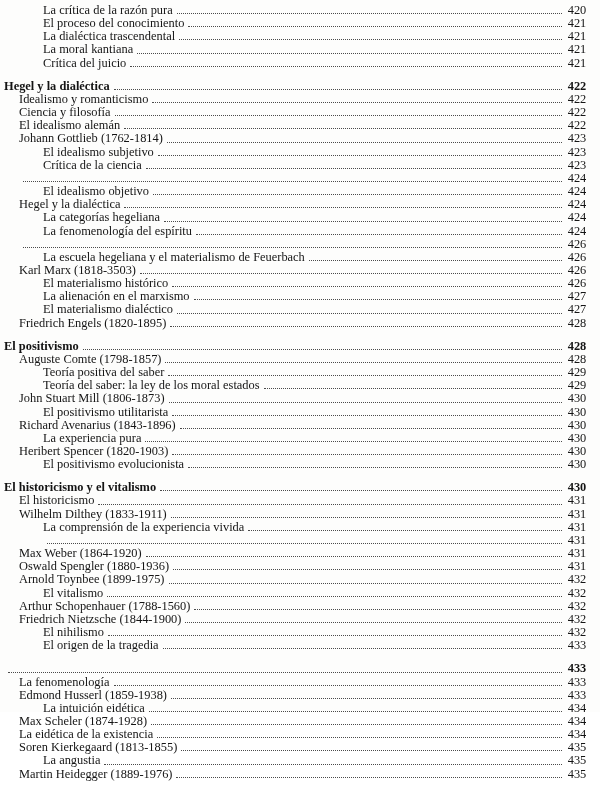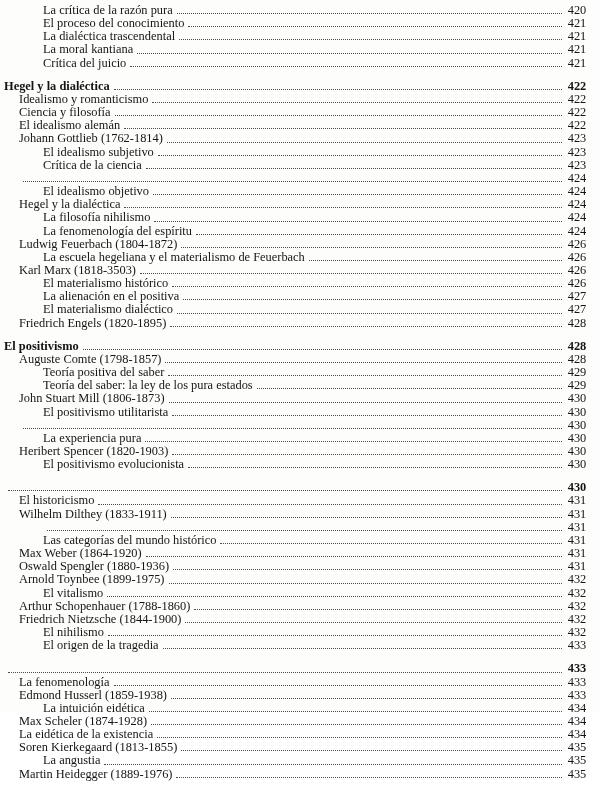--- a/index.html
+++ b/index.html
@@ -123,51 +123,50 @@
     <span class="label">El idealismo objetivo</span>
     <span class="leader"></span>
     <span class="num">424</span>
   </div>
       <div class="row level-1">
     <span class="label">Hegel y la dialéctica</span>
     <span class="leader"></span>
     <span class="num">424</span>
   </div>
       <div class="row level-2">
-    <span class="label">La filosofía nihilismo</span>
+    <span class="label">La categorías hegeliana</span>
     <span class="leader"></span>
     <span class="num">424</span>
   </div>
       <div class="row level-2">
     <span class="label">La fenomenología del espíritu</span>
     <span class="leader"></span>
     <span class="num">424</span>
   </div>
       <div class="row level-1">
-    <span class="label">Ludwig Feuerbach (1804-1872)</span>
     <span class="leader"></span>
     <span class="num">426</span>
   </div>
       <div class="row level-2">
     <span class="label">La escuela hegeliana y el materialismo de Feuerbach</span>
     <span class="leader"></span>
     <span class="num">426</span>
   </div>
       <div class="row level-1">
     <span class="label">Karl Marx (1818-3503)</span>
     <span class="leader"></span>
     <span class="num">426</span>
   </div>
       <div class="row level-2">
     <span class="label">El materialismo histórico</span>
     <span class="leader"></span>
     <span class="num">426</span>
   </div>
       <div class="row level-2">
-    <span class="label">La alienación en el positiva</span>
+    <span class="label">La alienación en el marxismo</span>
     <span class="leader"></span>
     <span class="num">427</span>
   </div>
       <div class="row level-2">
     <span class="label">El materialismo dialéctico</span>
     <span class="leader"></span>
     <span class="num">427</span>
   </div>
       <div class="row level-1">
     <span class="label">Friedrich Engels (1820-1895)</span>
@@ -183,73 +182,75 @@
     <span class="label">Auguste Comte (1798-1857)</span>
     <span class="leader"></span>
     <span class="num">428</span>
   </div>
       <div class="row level-2">
     <span class="label">Teoría positiva del saber</span>
     <span class="leader"></span>
     <span class="num">429</span>
   </div>
       <div class="row level-2">
-    <span class="label">Teoría del saber: la ley de los pura estados</span>
+    <span class="label">Teoría del saber: la ley de los moral estados</span>
     <span class="leader"></span>
     <span class="num">429</span>
   </div>
       <div class="row level-1">
     <span class="label">John Stuart Mill (1806-1873)</span>
     <span class="leader"></span>
     <span class="num">430</span>
   </div>
       <div class="row level-2">
     <span class="label">El positivismo utilitarista</span>
     <span class="leader"></span>
     <span class="num">430</span>
   </div>
       <div class="row level-1">
+    <span class="label">Richard Avenarius (1843-1896)</span>
     <span class="leader"></span>
     <span class="num">430</span>
   </div>
       <div class="row level-2">
     <span class="label">La experiencia pura</span>
     <span class="leader"></span>
     <span class="num">430</span>
   </div>
       <div class="row level-1">
     <span class="label">Heribert Spencer (1820-1903)</span>
     <span class="leader"></span>
     <span class="num">430</span>
   </div>
       <div class="row level-2">
     <span class="label">El positivismo evolucionista</span>
     <span class="leader"></span>
     <span class="num">430</span>
   </div>
       <div class="row level-0 bold gap">
+    <span class="label">El historicismo y el vitalismo</span>
     <span class="leader"></span>
     <span class="num">430</span>
   </div>
       <div class="row level-1">
     <span class="label">El historicismo</span>
     <span class="leader"></span>
     <span class="num">431</span>
   </div>
       <div class="row level-1">
     <span class="label">Wilhelm Dilthey (1833-1911)</span>
     <span class="leader"></span>
     <span class="num">431</span>
   </div>
       <div class="row level-2">
-    <span class="leader"></span>
-    <span class="num">431</span>
-  </div>
-      <div class="row level-2">
-    <span class="label">Las categorías del mundo histórico</span>
+    <span class="label">La comprensión de la experiencia vivida</span>
+    <span class="leader"></span>
+    <span class="num">431</span>
+  </div>
+      <div class="row level-2">
     <span class="leader"></span>
     <span class="num">431</span>
   </div>
       <div class="row level-1">
     <span class="label">Max Weber (1864-1920)</span>
     <span class="leader"></span>
     <span class="num">431</span>
   </div>
       <div class="row level-1">
     <span class="label">Oswald Spengler (1880-1936)</span>
@@ -260,21 +261,21 @@
     <span class="label">Arnold Toynbee (1899-1975)</span>
     <span class="leader"></span>
     <span class="num">432</span>
   </div>
       <div class="row level-2">
     <span class="label">El vitalismo</span>
     <span class="leader"></span>
     <span class="num">432</span>
   </div>
       <div class="row level-1">
-    <span class="label">Arthur Schopenhauer (1788-1860)</span>
+    <span class="label">Arthur Schopenhauer (1788-1560)</span>
     <span class="leader"></span>
     <span class="num">432</span>
   </div>
       <div class="row level-1">
     <span class="label">Friedrich Nietzsche (1844-1900)</span>
     <span class="leader"></span>
     <span class="num">432</span>
   </div>
       <div class="row level-2">
     <span class="label">El nihilismo</span>

